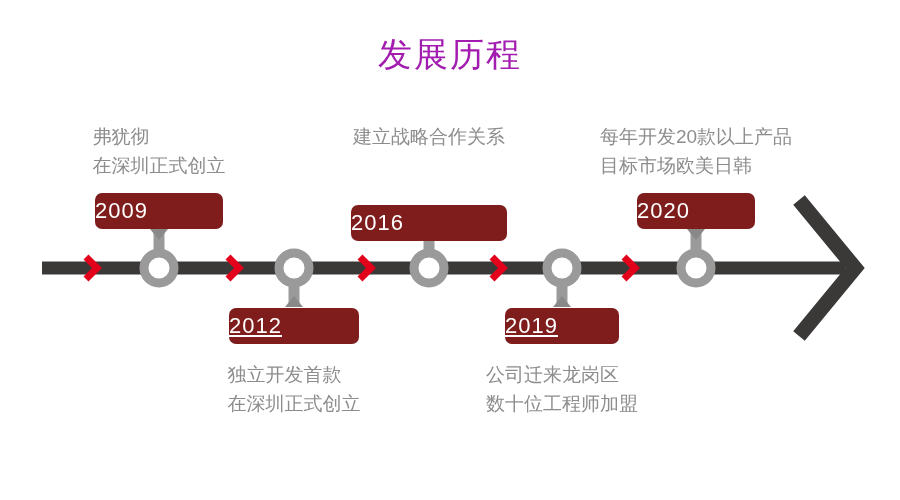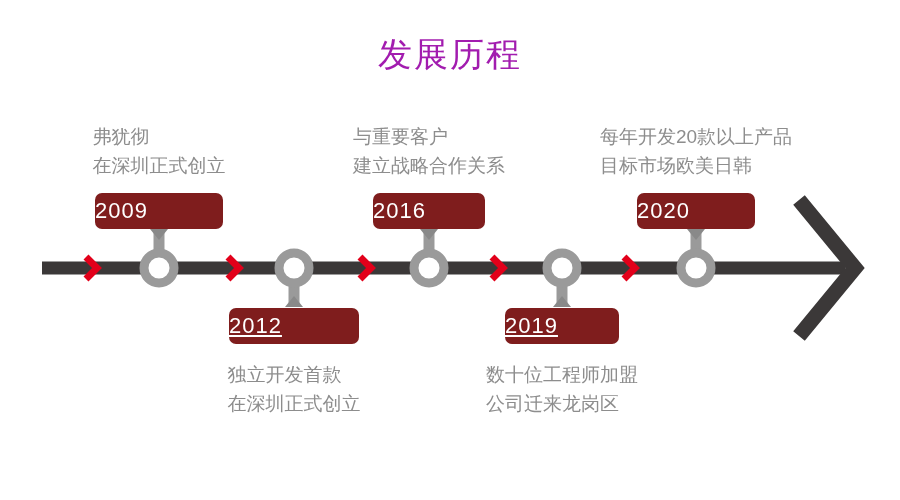--- a/index.html
+++ b/index.html
@@ -140,31 +140,30 @@
         </div>
       </div>
       <div class="milestone below" style="left: 294px;">
         <div class="year-badge" style="width: 130px;">2012</div>
         <div class="desc">
           <span class="desc-line">独立开发首款</span>
           <span class="desc-line">在深圳正式创立</span>
         </div>
       </div>
       <div class="milestone above" style="left: 429px;">
-        <div class="year-badge" style="width: 112px;">2016</div>
+        <div class="year-badge" style="width: 156px; margin-top: 12px;">2016</div>
         <div class="desc">
-          <span class="desc-line">与重要客户</span>
           <span class="desc-line">建立战略合作关系</span>
         </div>
       </div>
       <div class="milestone below" style="left: 562px;">
         <div class="year-badge" style="width: 114px;">2019</div>
         <div class="desc">
+          <span class="desc-line">公司迁来龙岗区</span>
           <span class="desc-line">数十位工程师加盟</span>
-          <span class="desc-line">公司迁来龙岗区</span>
         </div>
       </div>
       <div class="milestone above" style="left: 696px;">
         <div class="year-badge" style="width: 118px;">2020</div>
         <div class="desc">
           <span class="desc-line">每年开发20款以上产品</span>
           <span class="desc-line">目标市场欧美日韩</span>
         </div>
       </div>
     </div>

